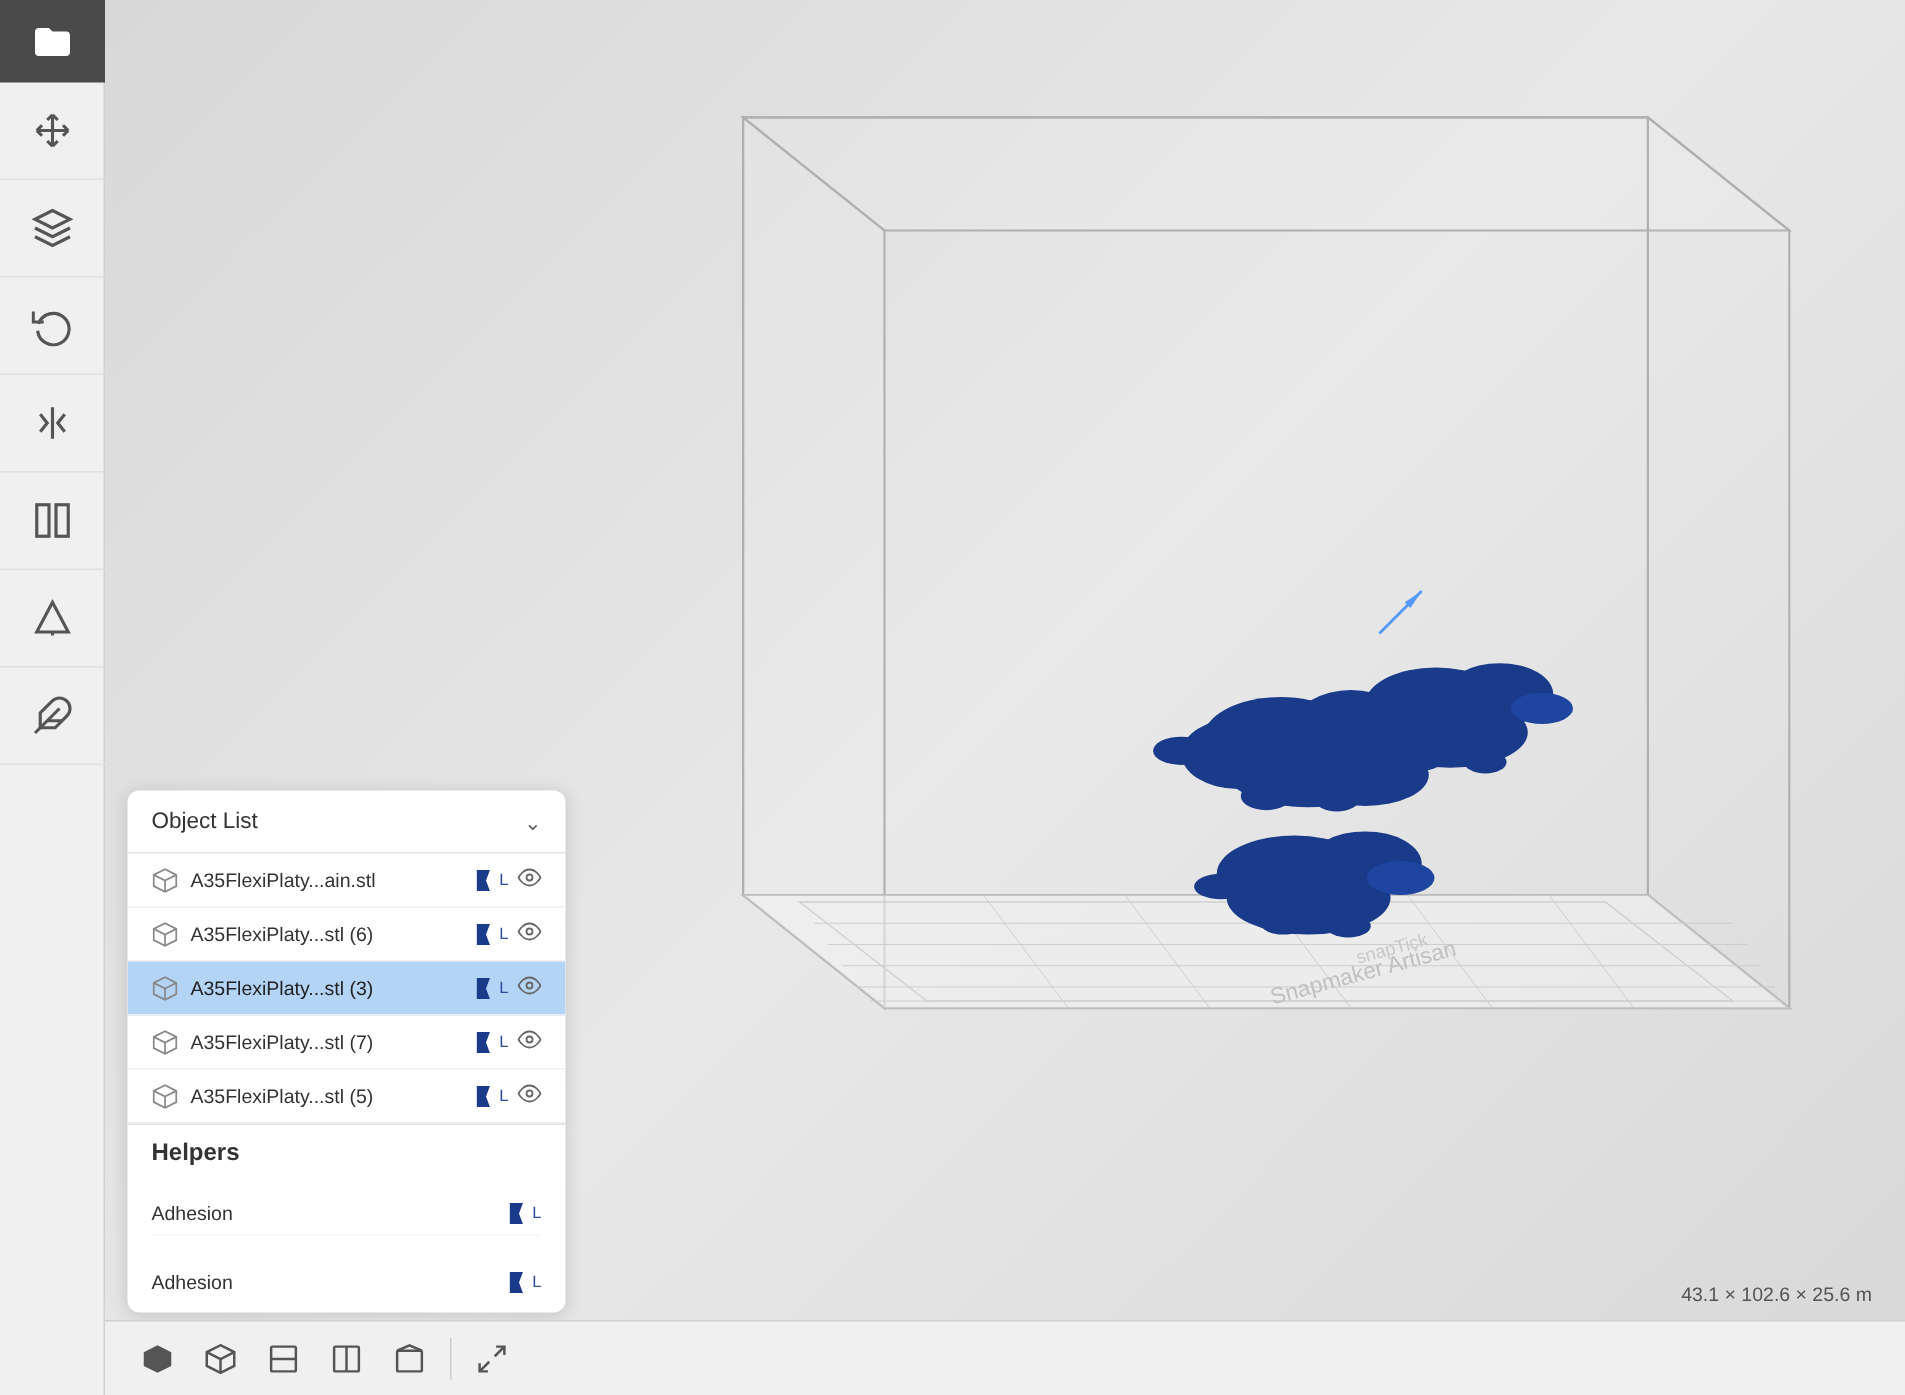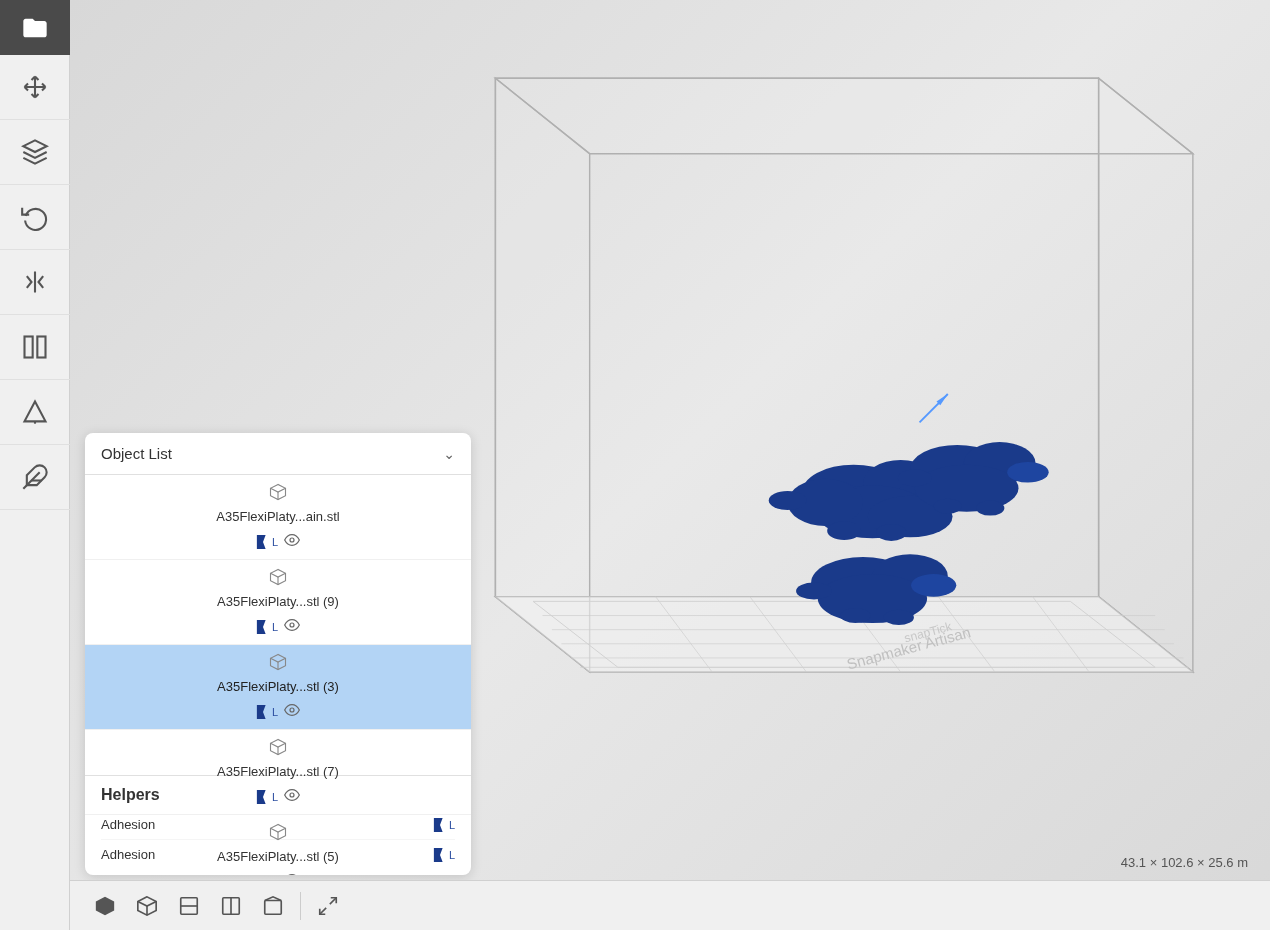--- a/index.html
+++ b/index.html
@@ -65,21 +65,21 @@
       height: 100%;
       background: linear-gradient(135deg, #d8d8d8 0%, #e8e8e8 50%, #d8d8d8 100%);
       position: relative;
     }
 
     
     .panel {
       position: absolute;
       bottom: 55px;
       left: 15px;
-      width: 386px;
+      width: 292px;
       background: #fff;
       border-radius: 8px;
       box-shadow: 0 2px 12px rgba(0,0,0,0.15);
       overflow: hidden;
     }
 
     .panel-header {
       display: flex;
       align-items: center;
       justify-content: space-between;
@@ -103,21 +103,20 @@
       max-height: 300px;
     }
 
     .object-item {
       display: flex;
       align-items: center;
       padding: 8px 16px;
       gap: 8px;
       cursor: pointer;
       border-bottom: 1px solid #f0f0f0;
-      flex-direction: column;
     }
 
     .object-item.selected {
       background: #b3d4f5;
     }
 
     .object-item-icon {
       width: 18px;
       height: 18px;
       color: #888;
@@ -177,20 +176,21 @@
       color: #333;
       margin-bottom: 6px;
     }
 
     .helper-item {
       display: flex;
       align-items: center;
       justify-content: space-between;
       padding: 7px 0;
       border-bottom: 1px solid #f5f5f5;
+      margin-top: 16px;
     }
 
     .helper-item:last-child {
       border-bottom: none;
     }
 
     .helper-name {
       font-size: 13px;
       color: #333;
     }
@@ -418,21 +418,21 @@
           </span>
         </div>
       </div>
 
       <div class="object-item">
         <svg class="object-item-icon" viewBox="0 0 24 24" fill="none" stroke="currentColor" stroke-width="1.5">
           <path d="M12 2L2 7v10l10 5 10-5V7L12 2z"></path>
           <path d="M2 7l10 5 10-5"></path>
           <path d="M12 12v10"></path>
         </svg>
-        <span class="object-item-name">A35FlexiPlaty...stl (9)</span>
+        <span class="object-item-name">A35FlexiPlaty...stl (6)</span>
         <div class="object-item-actions">
           <span class="flag-icon">
             <svg viewBox="0 0 14 16" fill="#1a3a8a">
                 <polygon points="0,0 10,0 7,8 10,16 0,16"></polygon>
               </svg>
             L
           </span>
           <span class="eye-icon">
             <svg viewBox="0 0 24 24" fill="none" stroke="currentColor" stroke-width="1.8">
                 <path d="M1 12s4-8 11-8 11 8 11 8-4 8-11 8-11-8-11-8z"></path>

